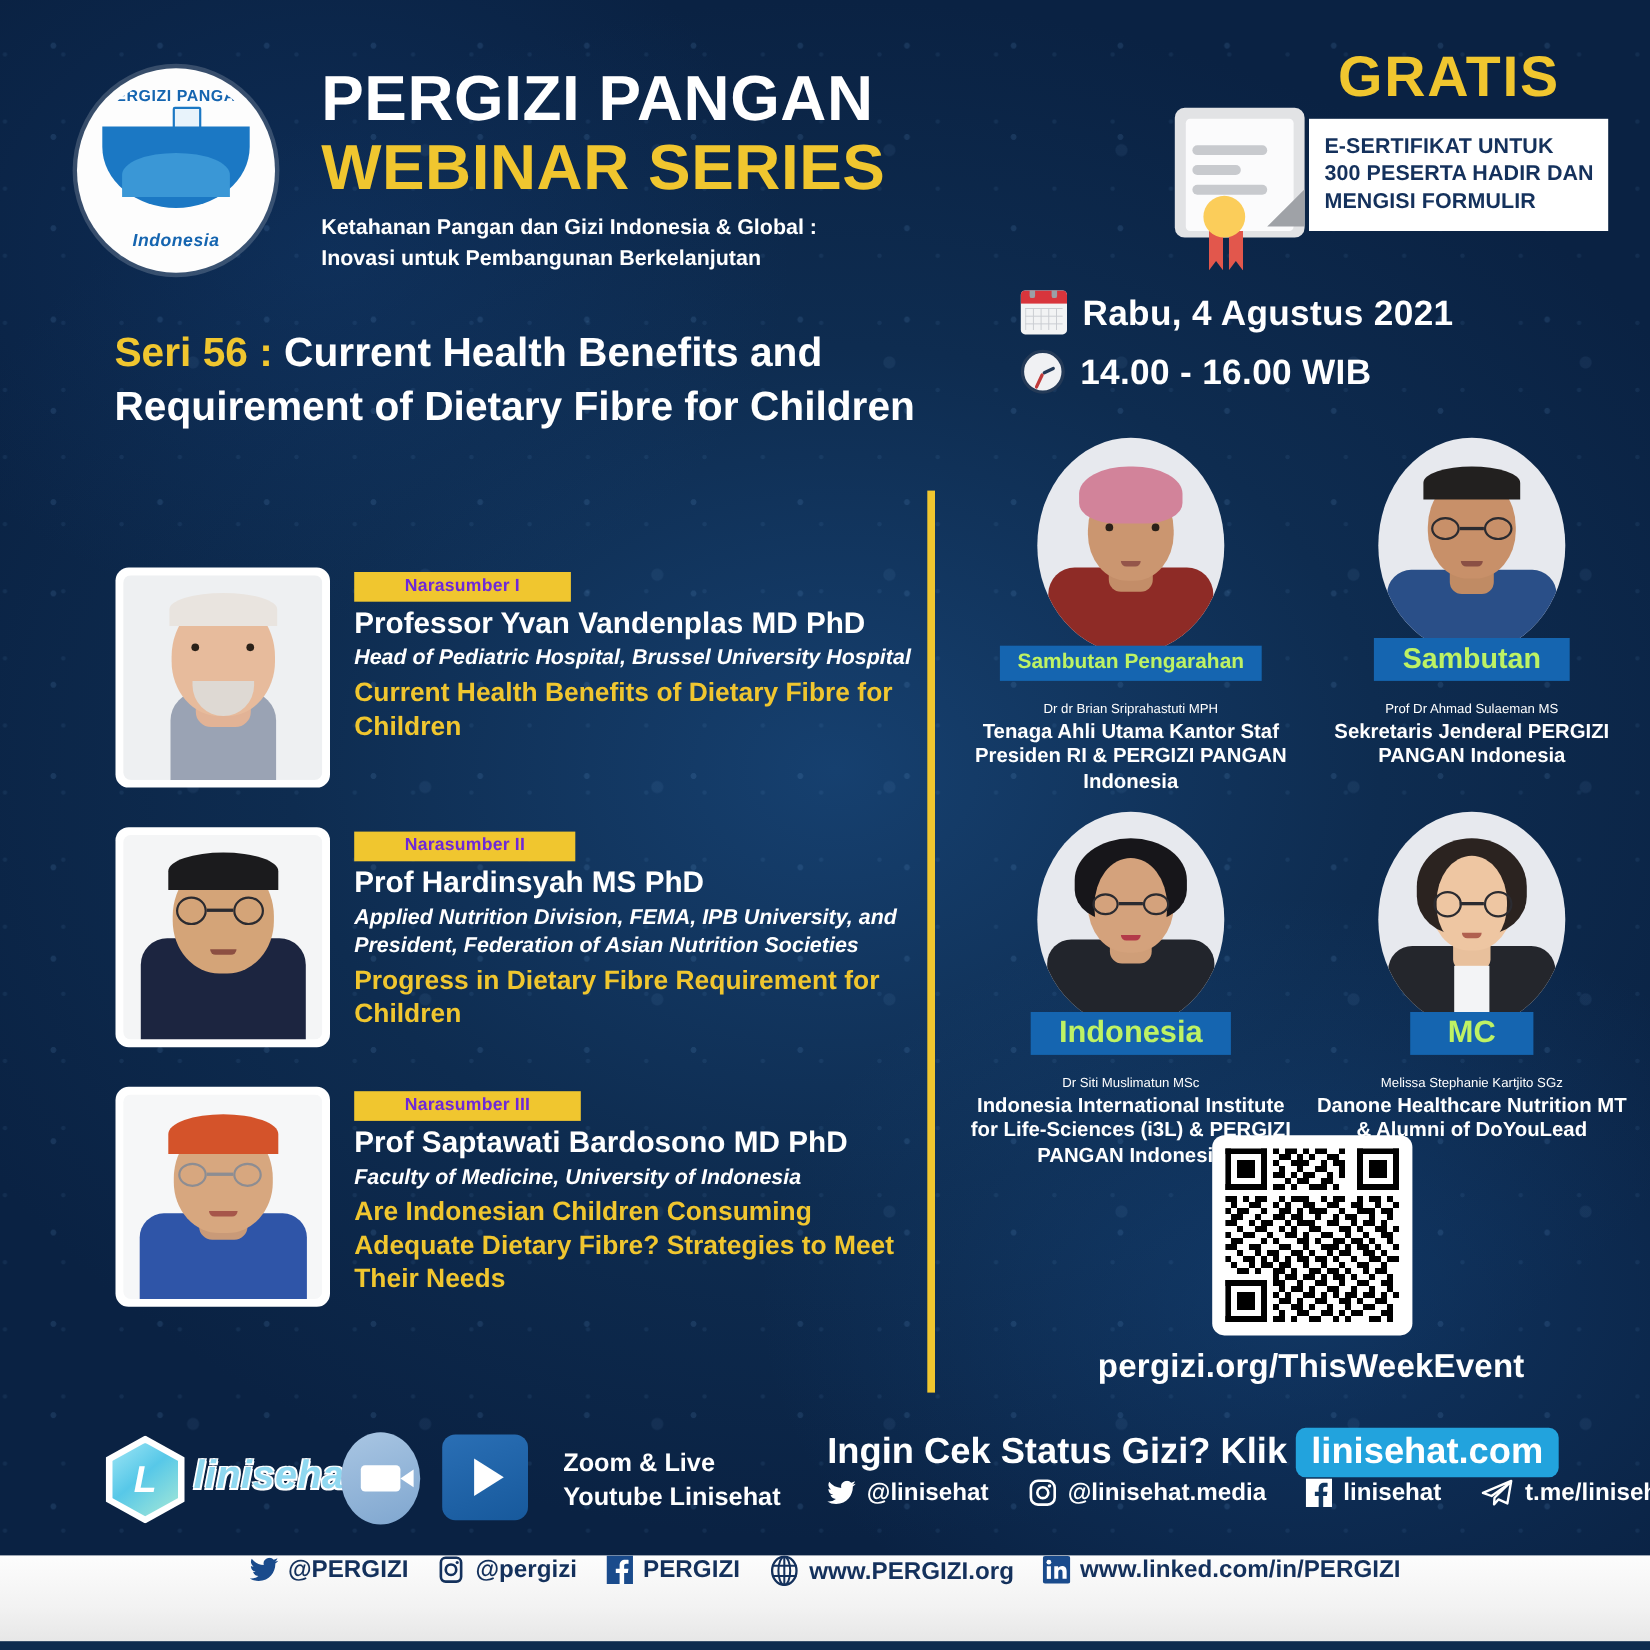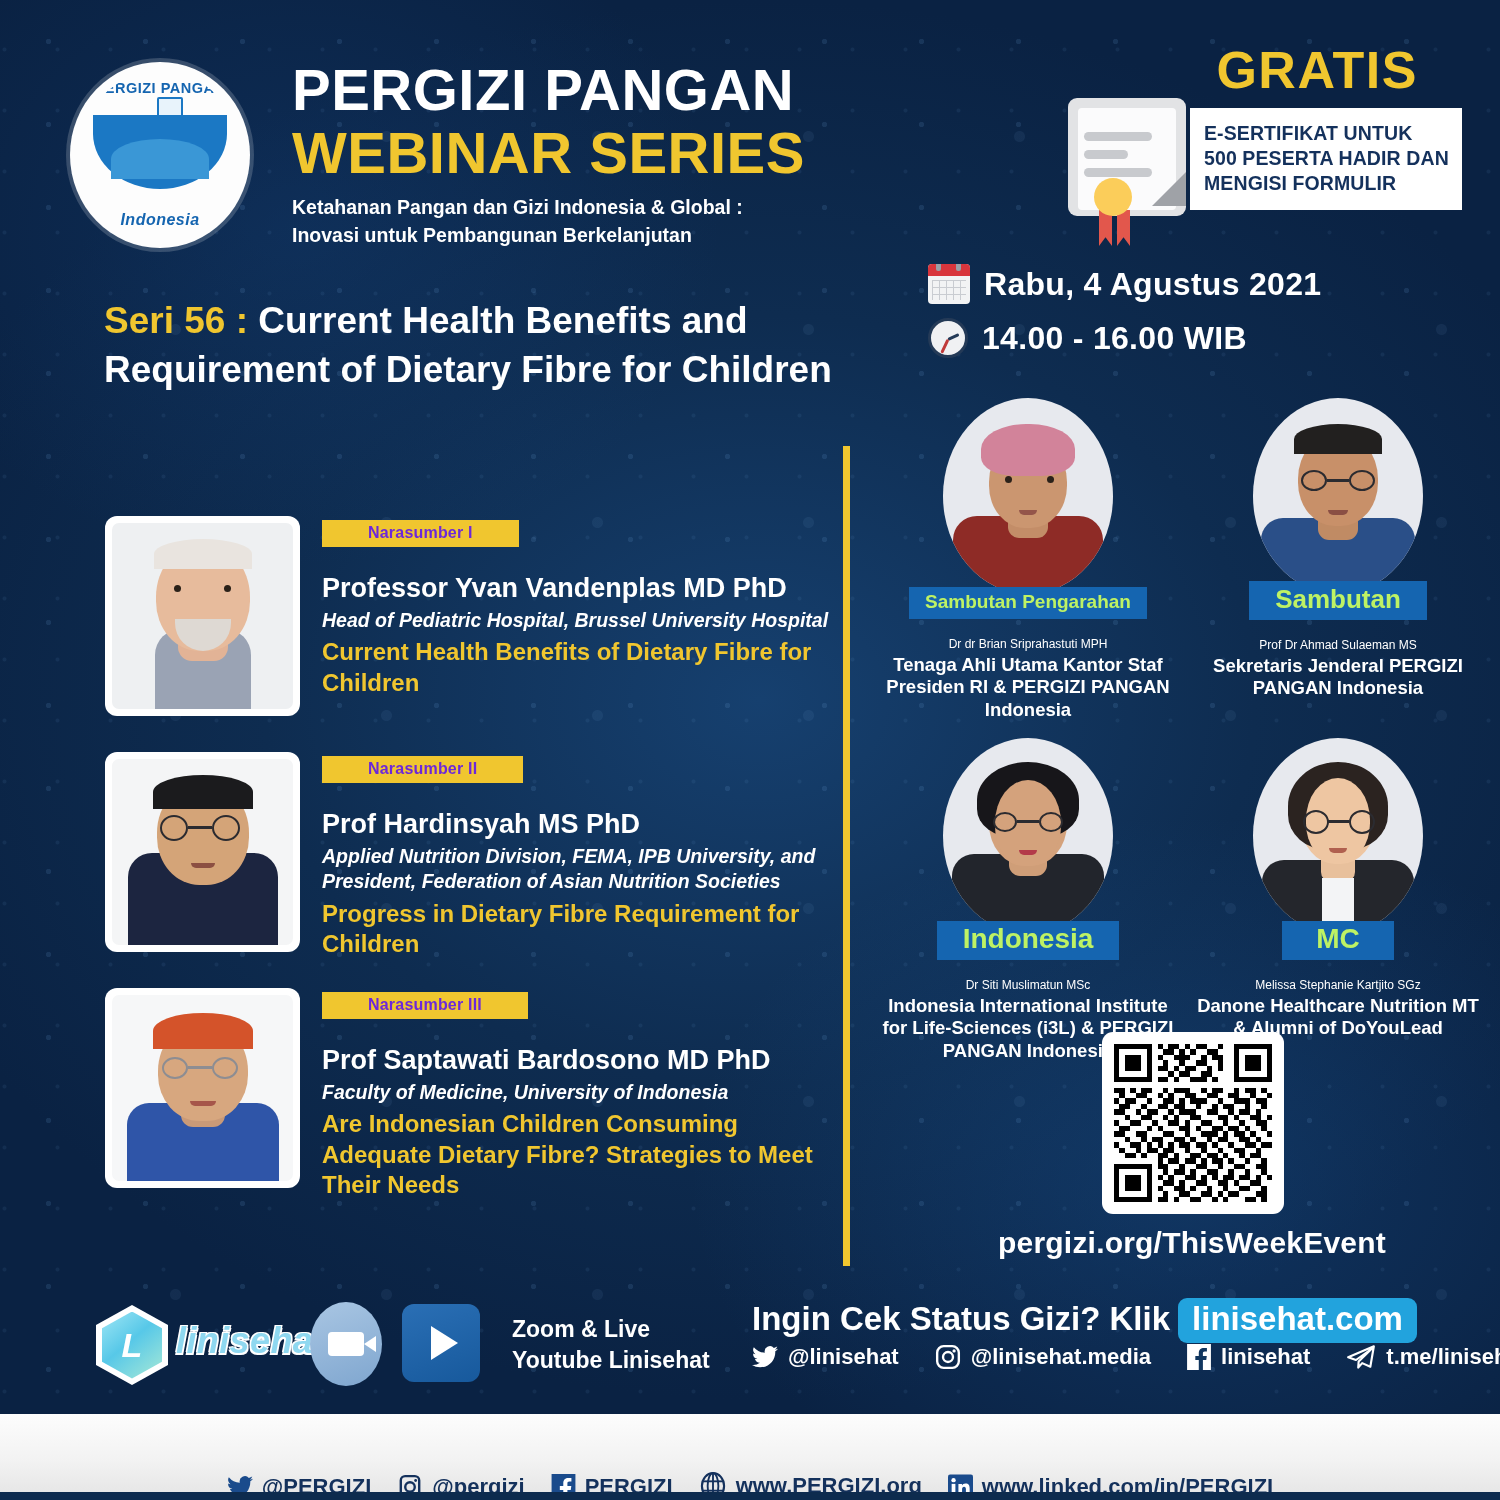--- a/index.html
+++ b/index.html
@@ -91,21 +91,21 @@
   
   .divider{ position:absolute; left:843px; top:446px; width:7px; height:820px; background:#f0c62f;}
 
   
   .spk{ position:absolute; left:105px; display:flex; gap:22px; }
   .spk .photo{ width:195px; background:#ffffff; border-radius:12px; padding:7px; flex:0 0 auto;}
   .spk .photo .inner{ width:100%; height:100%; border-radius:7px; overflow:hidden; position:relative;}
   .spk .body{ width:520px; padding-top:4px;}
   .tag{ display:inline-block; background:#f0c62f; color:#6d28d9; font-size:16px; font-weight:bold;
     padding:4px 46px 5px 46px; letter-spacing:.2px;}
-  .spk .name{ color:#ffffff; font-size:27px; font-weight:bold; line-height:1.22; margin-top:25px;}
+  .spk .name{ color:#ffffff; font-size:27px; font-weight:bold; line-height:1.22; margin-top:3px;}
   .spk .aff{ color:#ffffff; font-size:19.5px; font-weight:bold; font-style:italic; line-height:1.3; margin-top:3px;}
   .spk .topic{ color:#f0c62f; font-size:24px; font-weight:bold; line-height:1.27; margin-top:4px;}
 
   #spk1{ top:516px; } #spk1 .photo{ height:200px; }
   #spk2{ top:752px; } #spk2 .photo{ height:200px; }
   #spk3{ top:988px; } #spk3 .photo{ height:200px; }
 
   
   .face{ position:absolute; inset:0; }
   .f-bg{ position:absolute; inset:0; }
@@ -163,21 +163,21 @@
   .cek{ position:absolute; left:752px; top:1298px; color:#ffffff; font-size:33px; font-weight:bold; white-space:nowrap;}
   .cek .pill{ display:inline-block; background:#22a3dd; color:#ffffff; border-radius:9px;
     padding:2px 14px 5px; margin-left:8px;}
   .soc2{ position:absolute; left:752px; top:1344px; display:flex; align-items:center; gap:10px;
     color:#ffffff; font-size:22px; font-weight:bold; white-space:nowrap;}
   .soc2 .gap{ width:16px; }
 
   
   .footer{ position:absolute; left:0; bottom:0; width:1500px; height:86px;
     background:linear-gradient(180deg,#fdfdfd 0%,#f2f2f2 55%,#e4e4e4 100%);
-    display:flex; align-items:flex-end; justify-content:center; gap:26px;}
+    display:flex; align-items:flex-start; justify-content:center; gap:26px;}
   .footer .fitem{ display:flex; align-items:center; gap:9px; color:#14315c; font-size:22px; font-weight:bold;}
   .footer-edge{ position:absolute; left:0; bottom:0; width:1500px; height:8px; background:#0d2b4e;}
 
   
   .ic{ display:inline-block; flex:0 0 auto; }
   svg{ display:block; }
 </style>
 </head>
 <body>
 
@@ -218,21 +218,21 @@
       <div class="cert-line" style="top:70px; width:68px;"></div>
       <div class="cert-fold"></div>
     </div>
     <div class="ribbon l"></div>
     <div class="ribbon r"></div>
     <div class="cert-seal"></div>
   </div>
 
   <div class="cert-box">
     <div class="cert-text">E-SERTIFIKAT UNTUK</div>
-    <div class="cert-text">500 PESERTA HADIR DAN</div>
+    <div class="cert-text">300 PESERTA HADIR DAN</div>
     <div class="cert-text">MENGISI FORMULIR</div>
   </div>
 
   <div class="dt-row" id="dt-date">
     <span class="ic cal-ic">
       <span class="cal-ring" style="left:8px;"></span>
       <span class="cal-ring" style="left:28px;"></span>
       <span class="cal-grid"></span>
     </span>
     <span class="txt">Rabu, 4 Agustus 2021</span>

